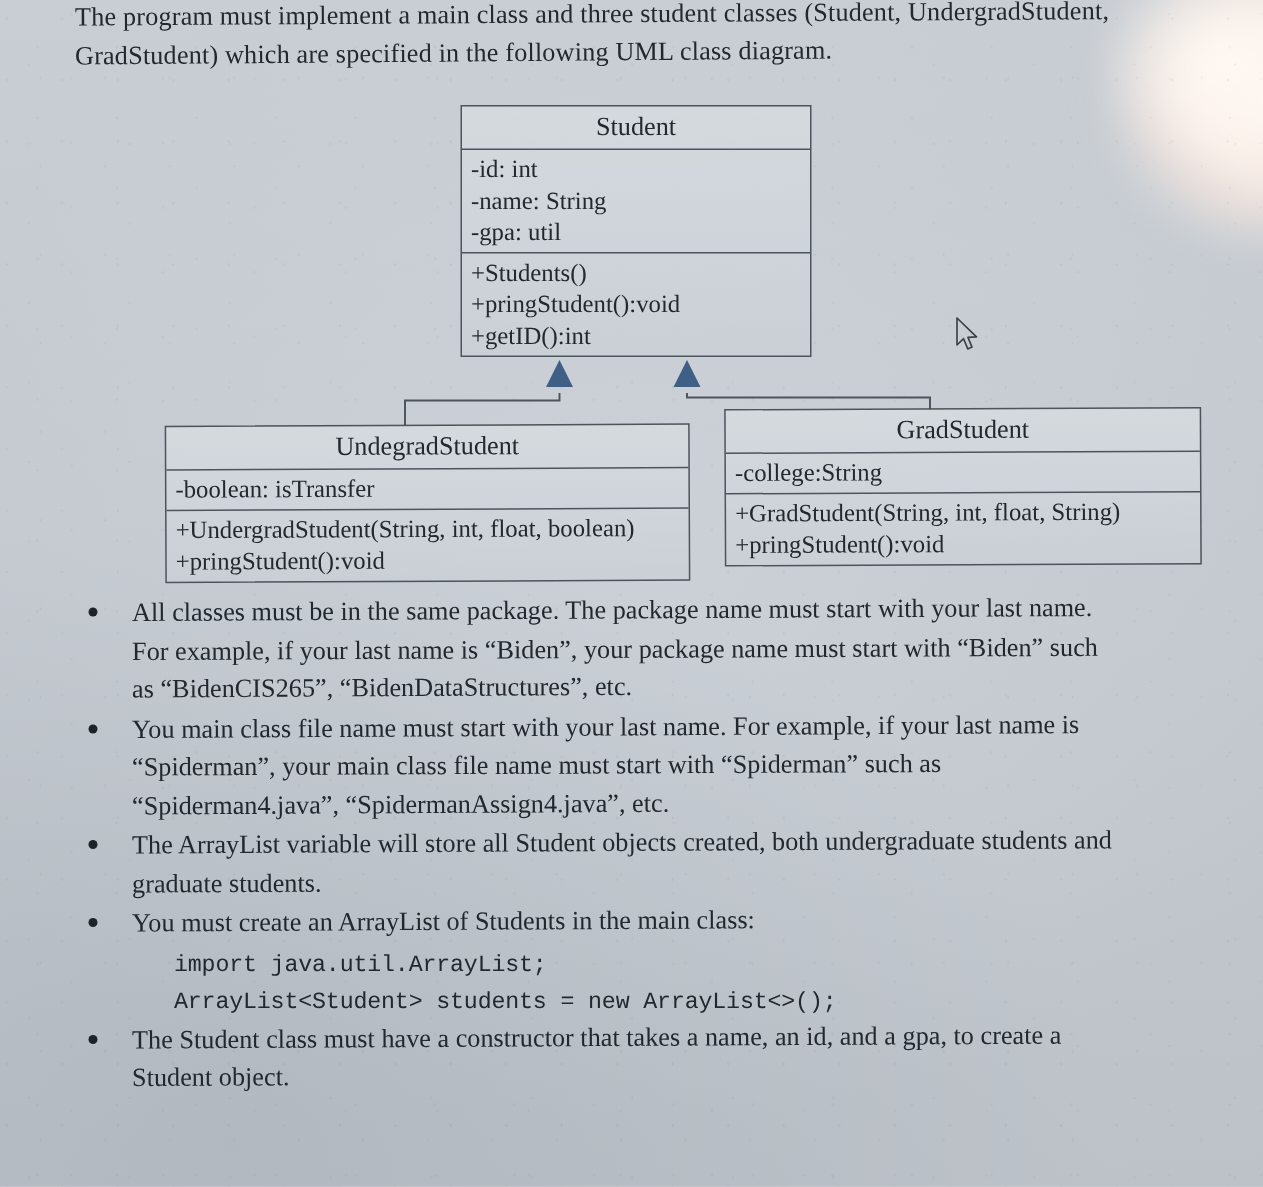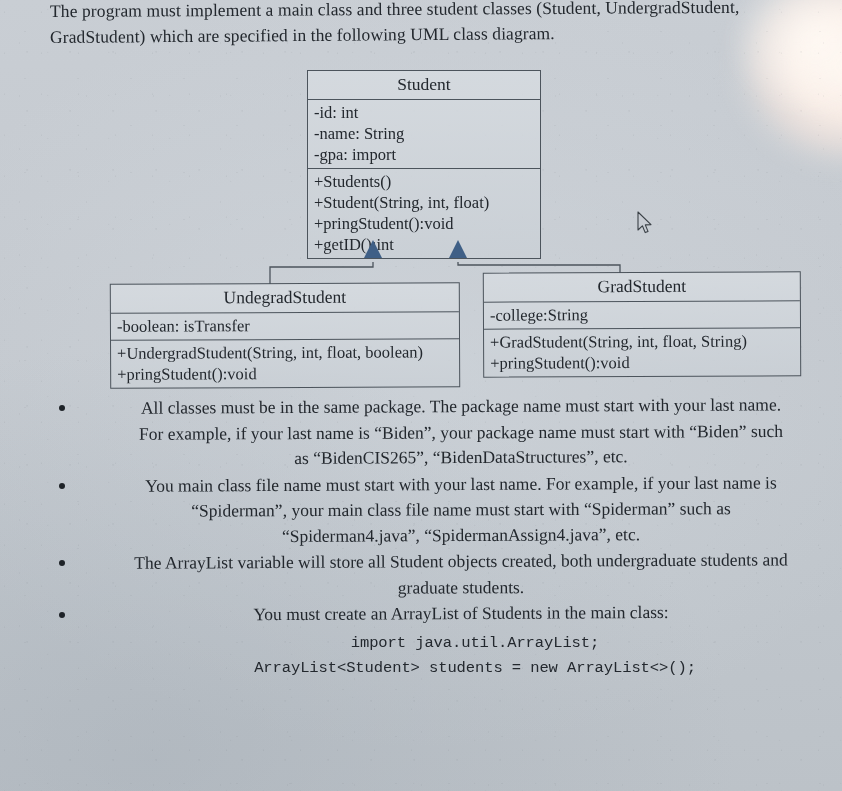--- a/index.html
+++ b/index.html
@@ -125,21 +125,20 @@
     left: 44px;
     top: 396px;
     width: 790px;
     font-size: 17.5px;
     line-height: 25.5px;
   }
   .bullet {
     position: relative;
     padding-left: 44px;
     margin-bottom: 1px;
-    text-align: center;
   }
   .bullet .dot {
     position: absolute;
     left: 15px;
     top: 9px;
     width: 6px;
     height: 6px;
     background: #1e2328;
     border-radius: 50%;
   }
@@ -180,25 +179,24 @@
   <span class="ln ln2">GradStudent) which are specified in the following UML class diagram.</span>
 </div>
 
 <div id="diagram">
 
   <div class="umlbox" id="box-student">
     <div class="title">Student</div>
     <div class="sect">
       <div class="row">-id: int</div>
       <div class="row">-name: String</div>
-      <div class="row">-gpa: import</div>
+      <div class="row">-gpa: util</div>
     </div>
     <div class="sect">
       <div class="row">+Students()</div>
-      <div class="row">+Student(String, int, float)</div>
       <div class="row">+pringStudent():void</div>
       <div class="row">+getID():int</div>
     </div>
   </div>
 
   <div class="umlbox" id="box-undergrad">
     <div class="title">UndegradStudent</div>
     <div class="sect">
       <div class="row">-boolean: isTransfer</div>
     </div>
@@ -255,18 +253,23 @@
     <span class="ln sk2">graduate students.</span>
   </div>
 
   <div class="bullet">
     <span class="dot"></span>
     <span class="ln sk1">You must create an ArrayList of Students in the main class:</span>
     <span class="code sk1">import java.util.ArrayList;</span>
     <span class="code sk1">ArrayList&lt;Student&gt; students = new ArrayList&lt;&gt;();</span>
   </div>
 
+  <div class="bullet">
+    <span class="dot"></span>
+    <span class="ln sk1">The Student class must have a constructor that takes a name, an id, and a gpa, to create a</span>
+    <span class="ln sk2">Student object.</span>
+  </div>
 
 </div>
 
 <svg id="cursor" viewBox="0 0 18 26">
   <path d="M2 1 L2 19 L6.4 14.8 L9.2 21.6 L12 20.4 L9.3 13.9 L15 13.6 Z" fill="rgba(200,205,210,0.25)" stroke="#3a4046" stroke-width="1.1" stroke-linejoin="round"></path>
 </svg>
 
 </body></html>

